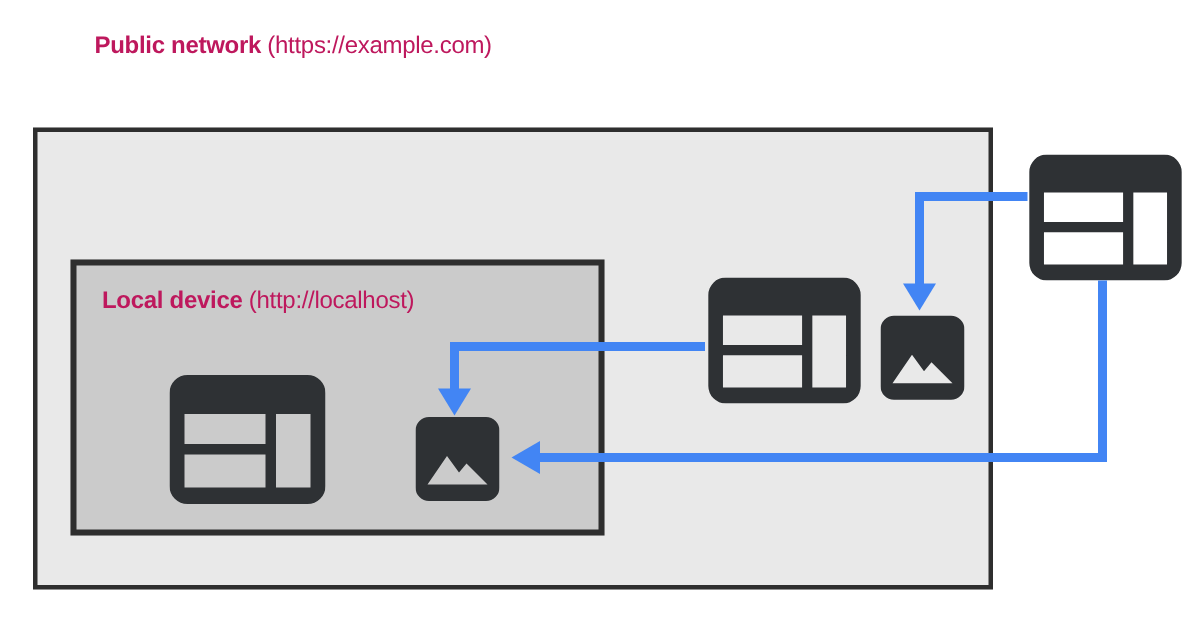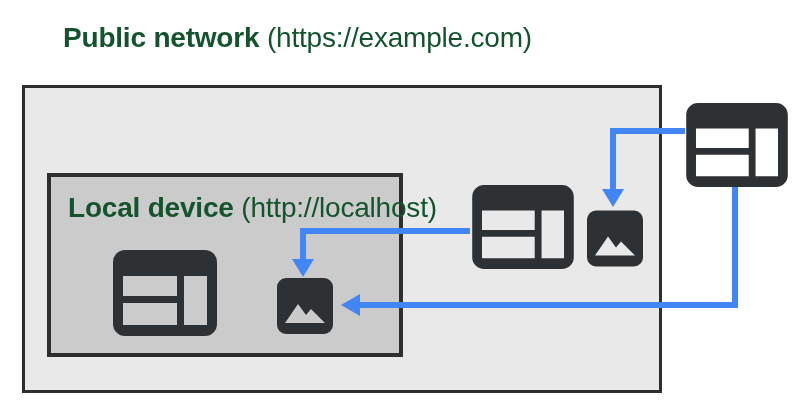--- a/index.html
+++ b/index.html
@@ -1,19 +1,19 @@
 <!DOCTYPE html>
 <html><head>
 <meta charset="utf-8">
 <style>
   html, body { margin: 0; padding: 0; background: #ffffff; }
   body { width: 800px; height: 420px; font-family: "Liberation Sans", sans-serif; }
   .stage { position: relative; width: 800px; height: 420px; overflow: hidden; background: #ffffff; }
 
-  .label { position: absolute; font-size: 28px; color: #14532d; white-space: nowrap; letter-spacing: -0.2px; }
+  .label { position: absolute; font-size: 16px; color: #be185d; white-space: nowrap; letter-spacing: -0.2px; }
   .label .seg-bold { font-weight: 700; }
   .label .seg-rest { font-weight: 400; }
 
   .box { position: absolute; box-sizing: border-box; }
   .private-box { left: 22px; top: 85px; width: 640px; height: 308px; background: #e9e9e9; border: 3px solid #2e2e2e; }
   .local-box   { left: 22px; top: 85px; width: 356px; height: 184px; background: #cbcbcb; border: 4px solid #2e2e2e; }
 
   .icon { position: absolute; line-height: 0; }
   .icon svg { display: block; }
 

